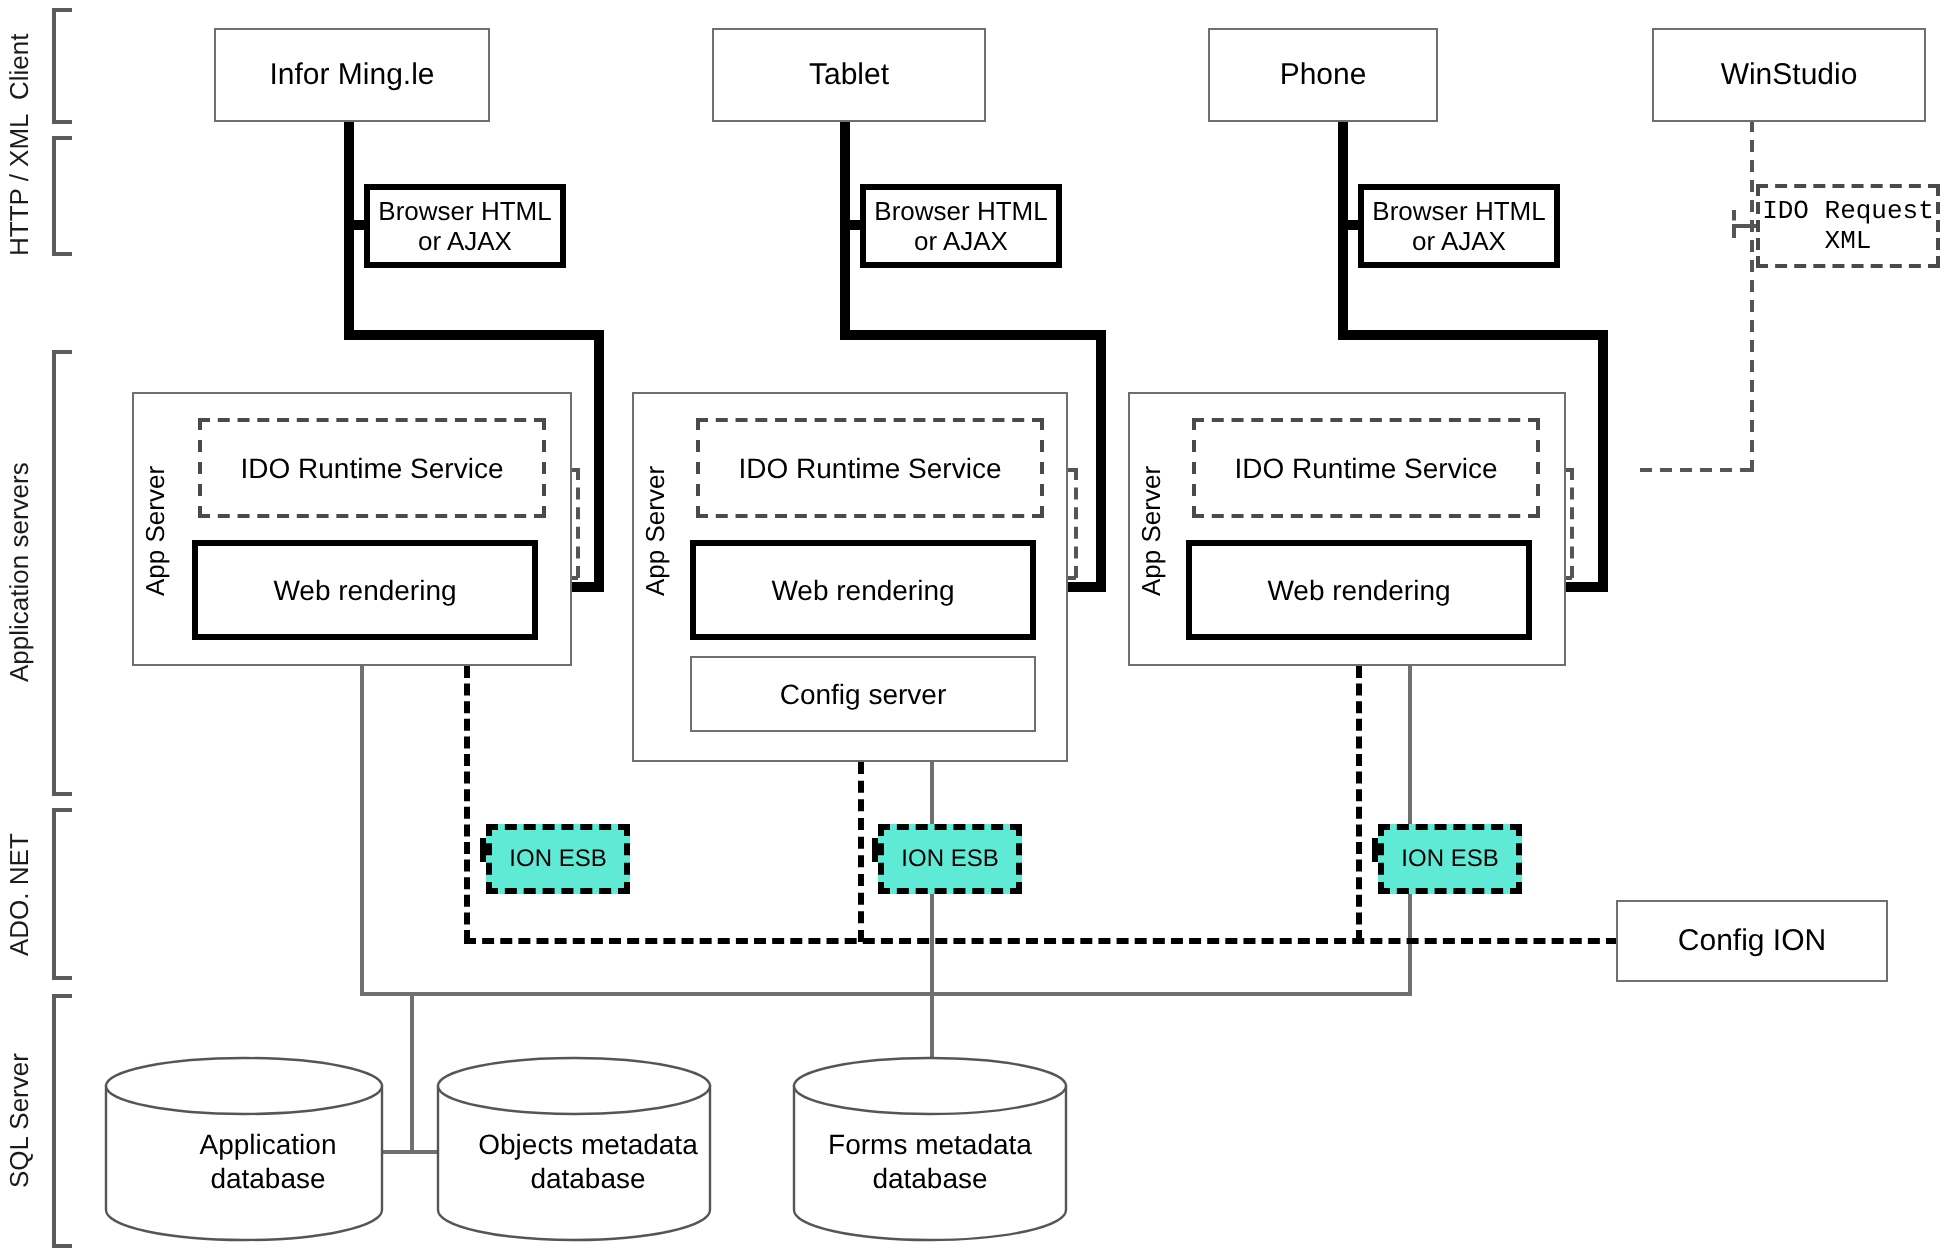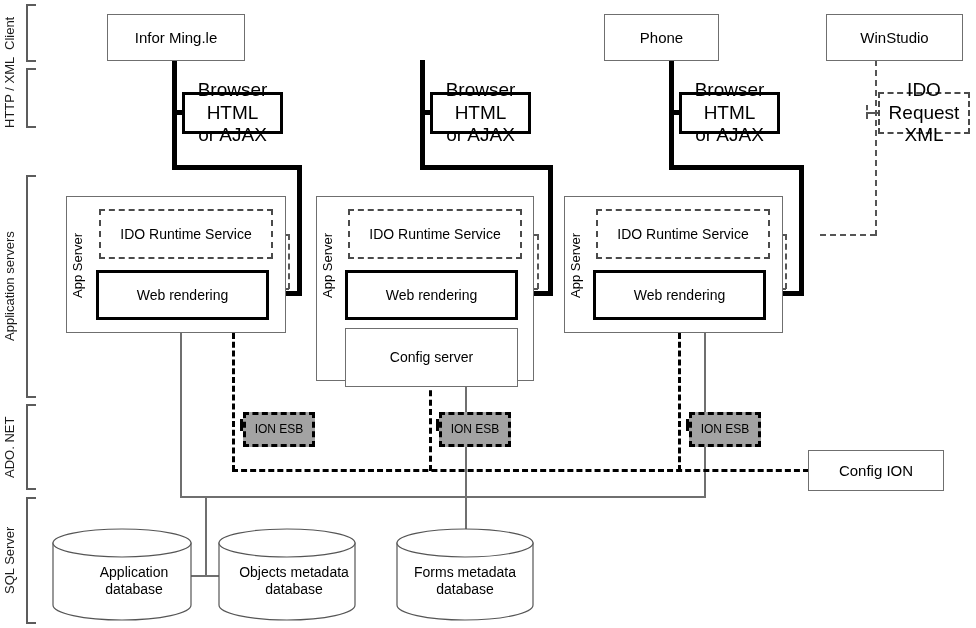--- a/index.html
+++ b/index.html
@@ -25,25 +25,25 @@
     justify-content:center;
     text-align:center;
     color:#000;
     background:#ffffff;
     line-height:1.18;
     box-sizing:border-box;
   }
   .thin{border:1px solid #6f6f6f;text-align:right;}
   .thick{border:3px solid #000000;}
   .dash{border:2px dashed #4a4a4a;background:transparent;}
-  .dash-heavy{border:3px dashed #000000;background:#a3a3a3;}
+  .dash-heavy{border:3px dashed #000000;background:#5eead4;}
 
   .f15{font-size:15px;}
   .f14{font-size:14px;}
-  .f13{font-size:19px;}
+  .f13{font-size:13px;}
   .f12{font-size:12px;}
 
   
   .brk{position:absolute;box-sizing:border-box;
        border-left:2px solid #5c5c5c;
        border-top:2px solid #5c5c5c;
        border-bottom:2px solid #5c5c5c;
        width:10px;}
   .brklabel{
     position:absolute;
@@ -158,20 +158,23 @@
   <div class="lnk" style="left:240px;top:419px;width:3px;height:12px;"></div>
   <div class="lnk" style="left:436px;top:428px;width:10px;height:3px;"></div>
   <div class="lnk" style="left:436px;top:419px;width:3px;height:12px;"></div>
   <div class="lnk" style="left:686px;top:428px;width:10px;height:3px;"></div>
   <div class="lnk" style="left:686px;top:419px;width:3px;height:12px;"></div>
 
   <div class="node thin f15 abs" style="left:107px;top:14px;width:138px;height:47px;">
     <span>Infor Ming.le</span>
   </div>
 
+  <div class="node thin f15 abs" style="left:356px;top:14px;width:137px;height:47px;">
+    <span>Tablet</span>
+  </div>
 
   <div class="node thin f15 abs" style="left:604px;top:14px;width:115px;height:47px;">
     <span>Phone</span>
   </div>
 
   <div class="node thin f15 abs" style="left:808px;top:14px;width:137px;height:47px;margin-left:18px;">
     <span>WinStudio</span>
   </div>
 
   <div class="node thick f13 abs" style="left:182px;top:92px;width:101px;height:42px;flex-direction:column;">
@@ -182,21 +185,21 @@
   <div class="node thick f13 abs" style="left:430px;top:92px;width:101px;height:42px;flex-direction:column;">
     <span>Browser HTML</span>
     <span>or AJAX</span>
   </div>
 
   <div class="node thick f13 abs" style="left:679px;top:92px;width:101px;height:42px;flex-direction:column;">
     <span>Browser HTML</span>
     <span>or AJAX</span>
   </div>
 
-  <div class="node dash f13 abs" style="left:878px;top:92px;width:92px;height:42px;flex-direction:column;">
+  <div class="node dash f13 abs" style="left:878px;top:92px;width:92px;height:42px;flex-direction:column;font-family:Liberation Mono, monospace;">
     <span>IDO Request</span>
     <span>XML</span>
   </div>
 
   <div class="abs thin" style="left:66px;top:196px;width:220px;height:137px;background:#fff;"></div>
   <div class="appsrv-label" style="left:70px;top:206px;height:118px;width:20px;">App Server</div>
 
   <div class="node dash f14 abs" style="left:99px;top:209px;width:174px;height:50px;">
     <span>IDO Runtime Service</span>
   </div>
@@ -209,21 +212,21 @@
   <div class="appsrv-label" style="left:320px;top:206px;height:118px;width:20px;">App Server</div>
 
   <div class="node dash f14 abs" style="left:348px;top:209px;width:174px;height:50px;">
     <span>IDO Runtime Service</span>
   </div>
 
   <div class="node thick f14 abs" style="left:345px;top:270px;width:173px;height:50px;">
     <span>Web rendering</span>
   </div>
 
-  <div class="node thin f14 abs" style="left:345px;top:328px;width:173px;height:59px;">
+  <div class="node thin f14 abs" style="left:345px;top:328px;width:173px;height:38px;">
     <span>Config server</span>
   </div>
 
   <div class="abs thin" style="left:564px;top:196px;width:219px;height:137px;background:#fff;"></div>
   <div class="appsrv-label" style="left:568px;top:206px;height:118px;width:20px;">App Server</div>
 
   <div class="node dash f14 abs" style="left:596px;top:209px;width:174px;height:50px;">
     <span>IDO Runtime Service</span>
   </div>
 

